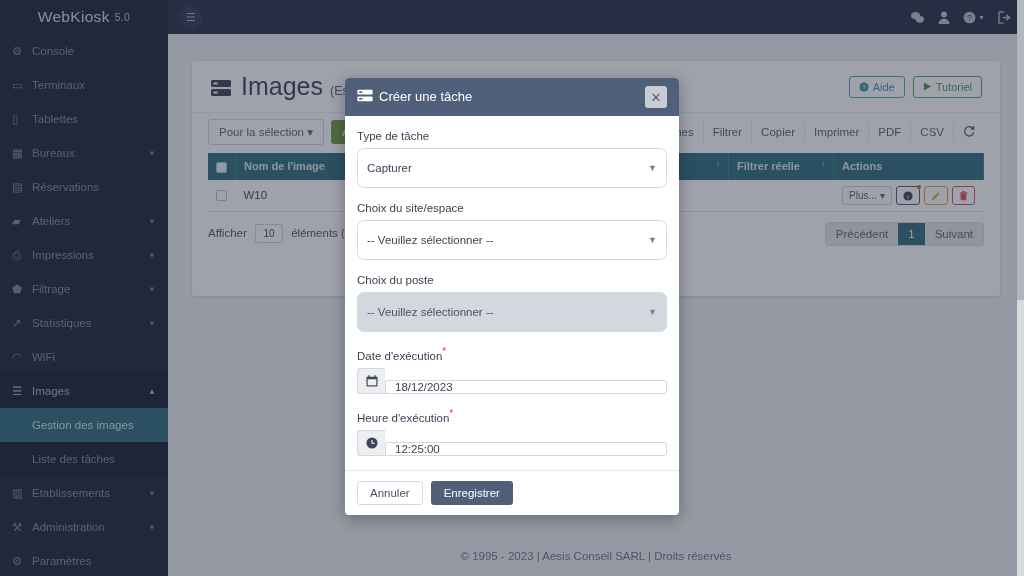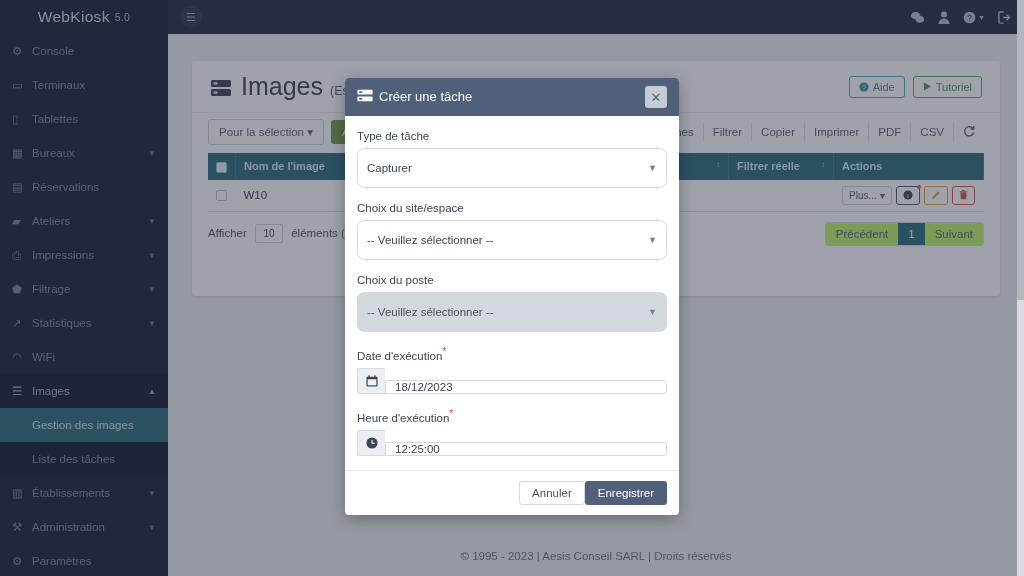--- a/index.html
+++ b/index.html
@@ -114,38 +114,38 @@
   }
   .chk {
     width: 11px; height: 11px; border: 1px solid #b9bfcc; background: #fff;
     display: inline-block; border-radius: 2px; vertical-align: middle;
   }
   th .chk { border-color: #9fc4cb; background: #e8f0f2; }
   .act-cell { display: flex; gap: 4px; justify-content: center; }
   .mini {
     border: 1px solid #cfd3db; background: #fff; border-radius: 3px;
     font-size: 10px; padding: 3px 6px; color: #5a6076; cursor: pointer;
-    display: flex; align-items: center; gap: 3px; position: relative;
+    display: flex; align-items: flex-end; gap: 3px; position: relative;
   }
   .mini.info { border-color: #4b5670; color: #3d4354; }
   .mini.info .dot { position: absolute; top: -2px; right: -2px; width: 4px; height: 4px; background: #d9534f; border-radius: 50%; }
   .mini.edit { border-color: #e0a33c; color: #e0a33c; }
   .mini.del { border-color: #d9534f; color: #d9534f; }
 
   .footbar {
     display: flex; align-items: center; justify-content: space-between;
     padding: 10px 16px; font-size: 11.5px; color: #4b5163;
   }
   .num-inp {
     border: 1px solid #cfd3db; background: #fff; width: 28px;
     text-align: center; font-size: 10px; padding: 3px 0; margin: 0 5px;
     display: inline-block; border-radius: 2px; color: #3d4354;
   }
   .pager { display: flex; border: 1px solid #d7dae0; border-radius: 3px; overflow: hidden; }
-  .pager div { font-size: 11.5px; padding: 5px 10px; color: #5a6076; background: #bef264; cursor: pointer; }
+  .pager div { font-size: 11.5px; padding: 5px 10px; color: #5a6076; background: #e5e5e5; cursor: pointer; }
   .pager div.cur { background: #2b6b78; color: #fff; }
 
   .footer-txt {
     position: absolute; bottom: 0; left: 0; right: 0; height: 40px;
     display: flex; align-items: center; justify-content: center;
     font-size: 11.5px; color: #6b7186;
   }
 
   
   #overlay {
@@ -187,21 +187,21 @@
     border-right: none; border-radius: 3px 0 0 3px; display: flex;
     align-items: center; justify-content: center; font-size: 11px; color: #3d4354;
   }
   .ig input {
     flex: 1; border: 1px solid #d4d8df; border-radius: 0 3px 3px 0;
     font-size: 11.5px; color: #3d4354; padding: 0 9px;
     font-family: "Liberation Sans", sans-serif; outline: none; background: #fff; margin-top: 12px;
   }
   .m-foot {
     border-top: 1px solid #e6e8ec; padding: 10px 12px; display: flex;
-    justify-content: flex-end; 
+    justify-content: flex-start; gap: 8px;
   }
   .btn-cancel {
     border: 1px solid #d4d8df; background: #fff; color: #4b5163;
     border-radius: 3px; font-size: 11.5px; padding: 5px 12px; cursor: pointer;
   }
   .btn-save {
     border: none; background: #50607b; color: #fff; border-radius: 3px;
     font-size: 11.5px; padding: 6px 13px; cursor: pointer;
   }
   .scrollbar {

